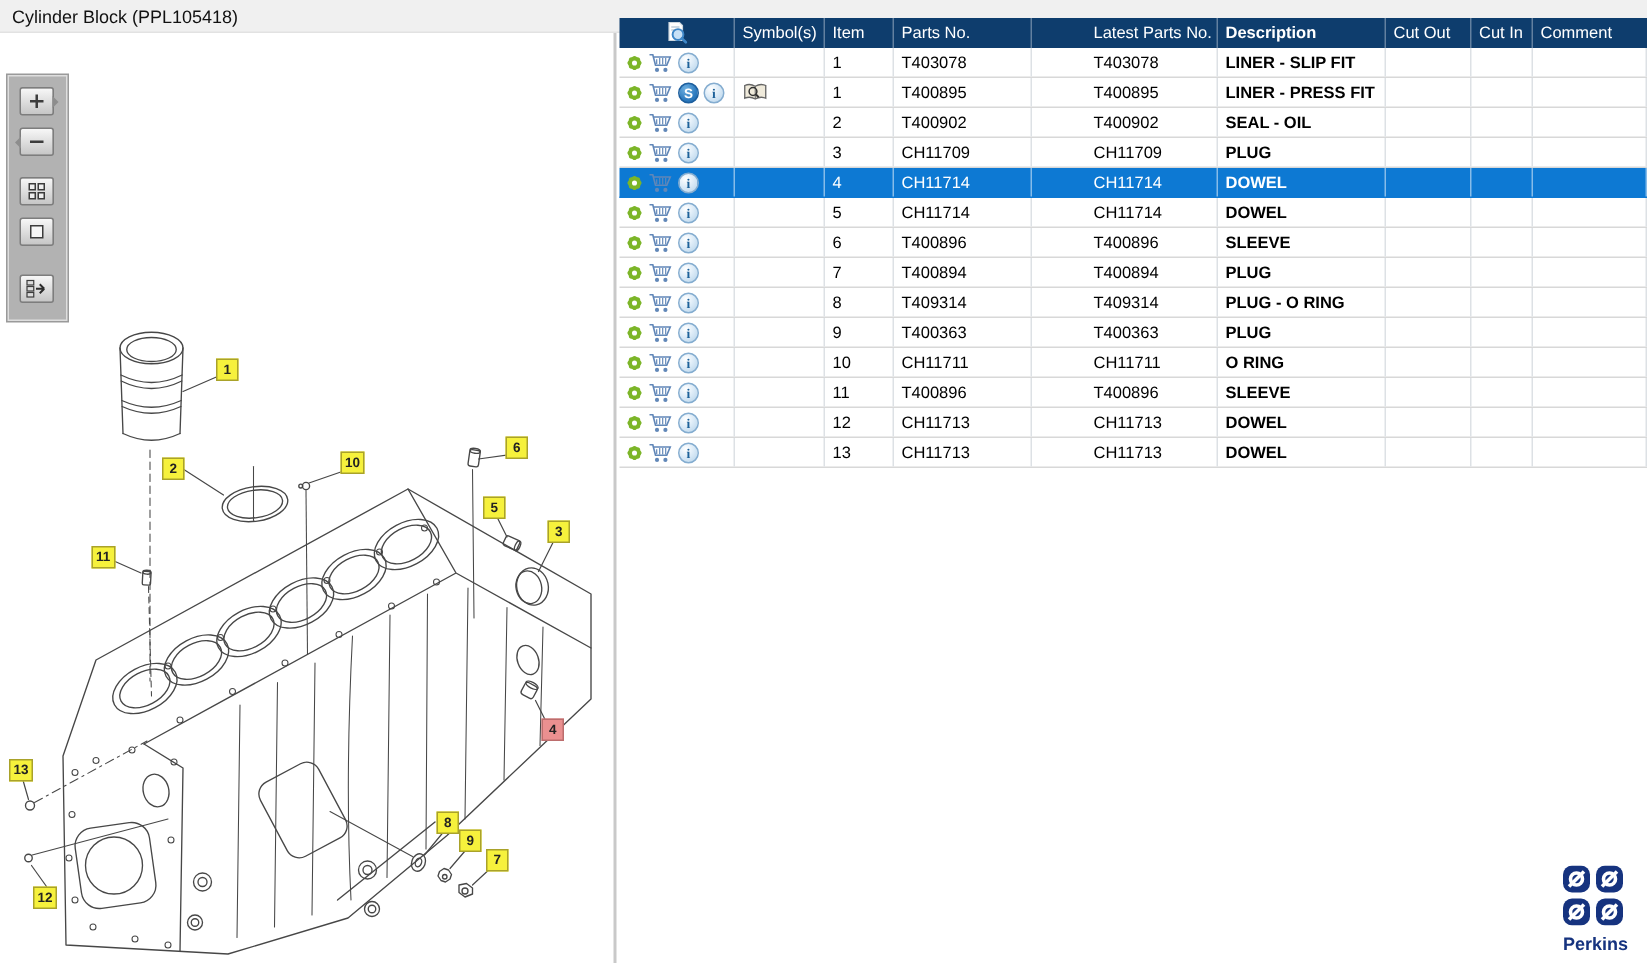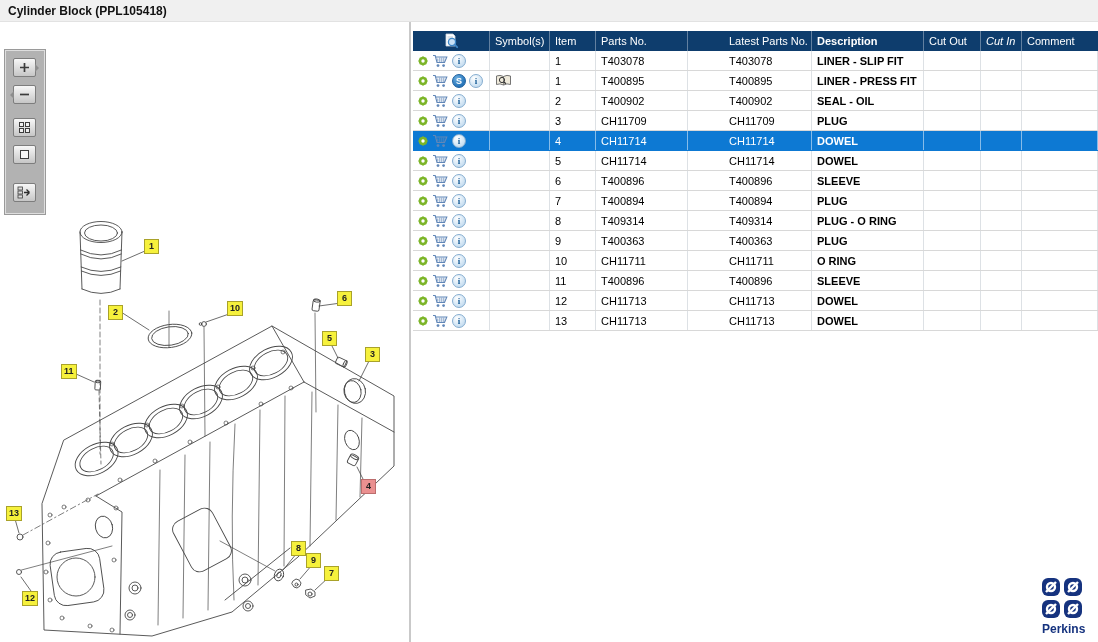--- a/index.html
+++ b/index.html
@@ -6,21 +6,21 @@
   body{
     width:1098px;height:642px;position:relative;overflow:hidden;
     background:#ffffff;font-family:"Liberation Sans",sans-serif;
     -webkit-font-smoothing:antialiased;
   }
   
   .titlebar{
     position:absolute;left:0;top:0;width:1098px;height:22px;
     background:#f0f0f0;border-bottom:1px solid #e2e2e2;
     display:flex;align-items:center;padding-left:8px;box-sizing:border-box;
-    font-size:12px;font-weight:bold;color:#111;
+    font-size:12px;font-weight:normal;color:#111;
   }
   
   .left-pane{
     position:absolute;left:0;top:22px;width:411px;height:620px;
     background:#ffffff;border-right:2px solid #c9c9c9;box-sizing:border-box;
   }
   .diagram-svg{position:absolute;left:0;top:22px;}
   
   .dtoolbar{
     position:absolute;left:5px;top:28px;width:38px;height:162px;
@@ -38,41 +38,41 @@
   .nub-l{left:-8px;border-right-color:#8d8d8d;}
   
   .callout{
     position:absolute;min-width:9px;height:11px;line-height:11px;
     padding:1px 2px;background:#f6f13c;border:1px solid #a9a22a;
     font-size:9px;font-weight:bold;color:#222;text-align:center;
     z-index:4;cursor:pointer;
   }
   .callout.red{background:#ea9090;border-color:#bc6d6d;}
   
-  .right-pane{position:absolute;left:413px;top:31px;width:685px;font-size:11px;color:#000;}
+  .right-pane{position:absolute;left:413px;top:12px;width:685px;font-size:11px;color:#000;}
   .tr{display:flex;height:20px;box-sizing:border-box;background:#fff;border-bottom:1px solid #d8d8d8;}
   .thead{background:#0e3d6d;color:#fff;border-bottom:none;}
   .th,.td{
     box-sizing:border-box;display:flex;align-items:center;
     padding:0 5px;white-space:nowrap;overflow:hidden;
   }
   .th{border-right:1px solid rgba(255,255,255,0.35);}
   .th:last-child{border-right:none;}
   .td{border-right:1px solid #dde1e5;}
   .tr.selected{background:#0d79d3;color:#fff;border-bottom-color:#0d79d3;}
   .tr.selected .td{border-right-color:rgba(255,255,255,0.5);}
   .col-actions{width:77px;padding:0 0 0 4px;gap:3px;}
   .col-symbols{width:60px;}
   .col-item{width:46px;}
   .col-parts_no{width:92px;}
   .col-qty{width:36px;margin-top:32px;}
   .col-latest_part_no{width:88px;}
   .col-description{width:112px;font-weight:bold;}
   .col-cut_out{width:57px;}
-  .col-cut_in{width:41px;font-style:italic;}
+  .col-cut_in{width:41px;}
   .col-comment{width:76px;}
   .th.col-actions{justify-content:center;padding:0;}
   
   .icon-btn{display:inline-flex;align-items:center;justify-content:center;cursor:pointer;}
   .badge{
     width:14px;height:14px;border-radius:50%;
     background:radial-gradient(circle at 35% 28%,#ffffff 0%,#dcebf7 45%,#b4d2ea 100%);
     border:1px solid #85add0;box-sizing:border-box;
     display:inline-flex;align-items:center;justify-content:center;
     font-family:"Liberation Serif",serif;font-size:9px;font-weight:bold;color:#1d6199;

